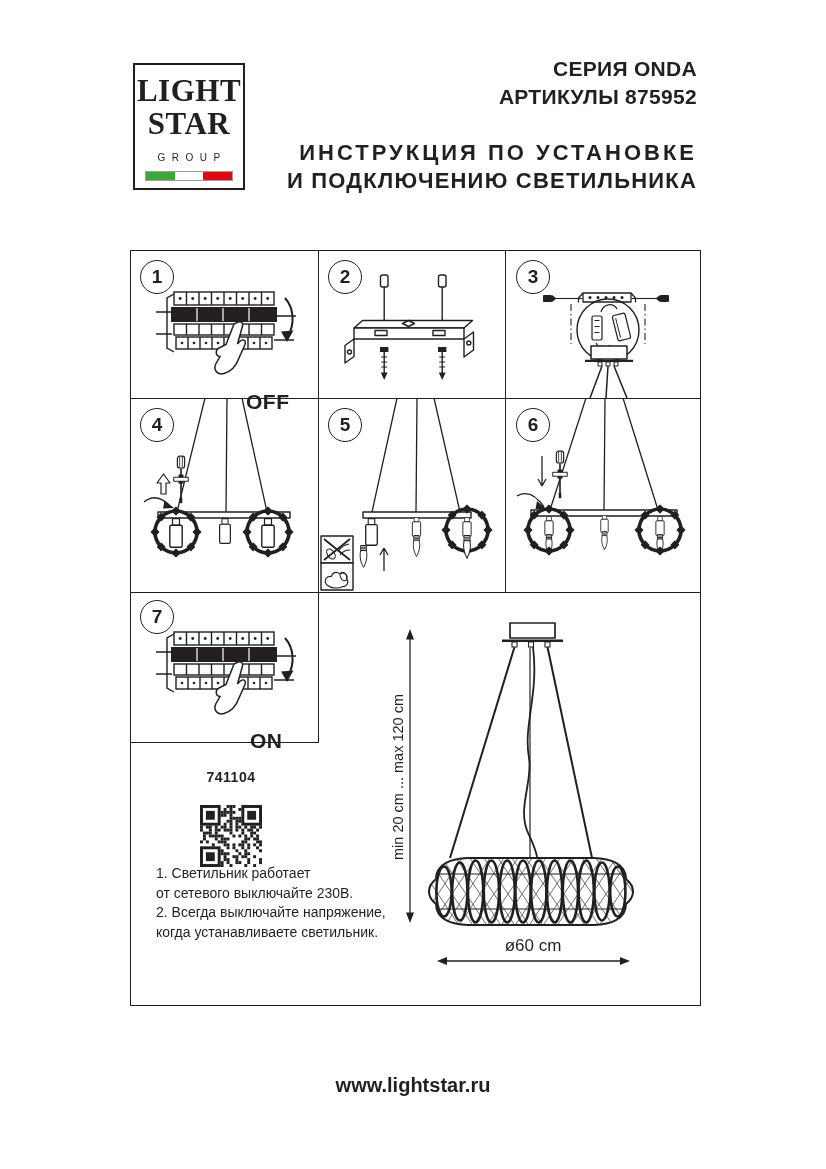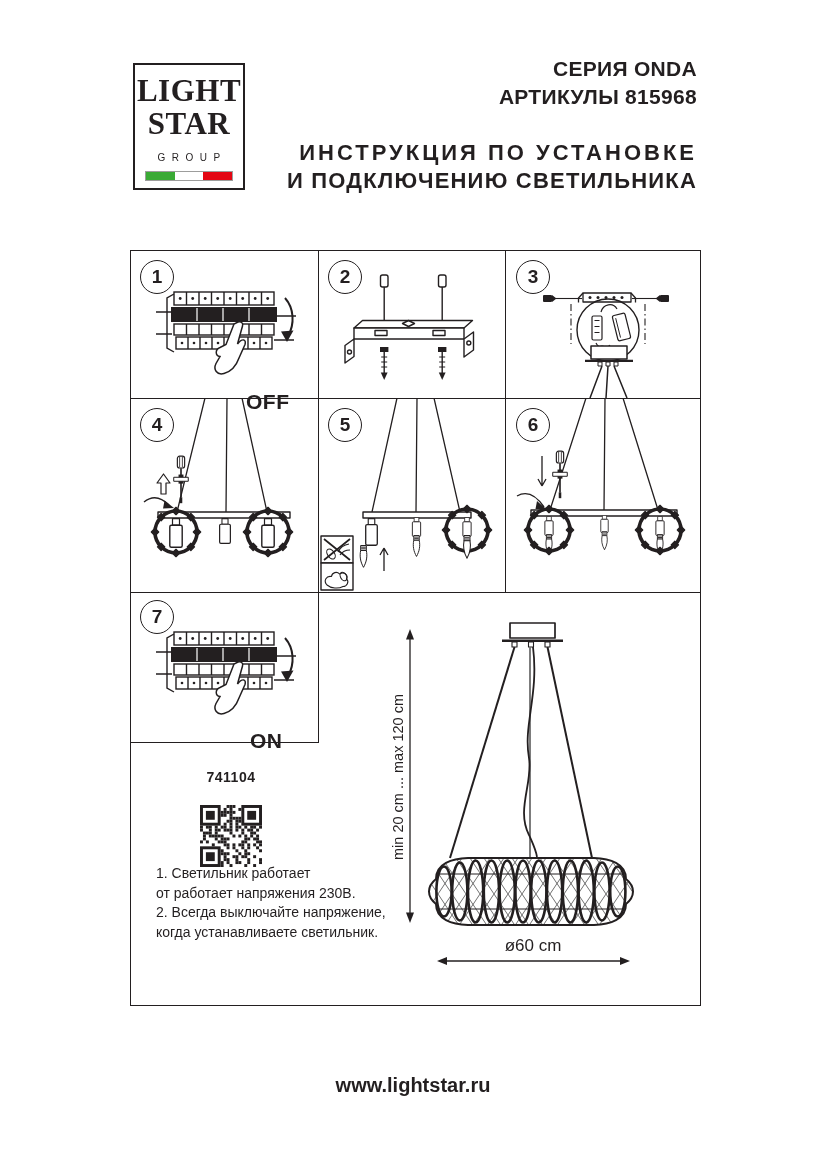--- a/index.html
+++ b/index.html
@@ -125,21 +125,21 @@
     <div class="logo-group">GROUP</div>
     <div class="logo-flag">
       <div class="flag-seg" style="background: rgb(58, 170, 53);"></div>
       <div class="flag-seg" style="background: rgb(255, 255, 255);"></div>
       <div class="flag-seg" style="background: rgb(227, 6, 19);"></div>
     </div>
   </div>
 
   <div class="abs" id="title-top">
     <div>СЕРИЯ ONDA</div>
-    <div>АРТИКУЛЫ 815968</div>
+    <div>АРТИКУЛЫ 875952</div>
   </div>
   <div class="abs" id="title-main">
     <div class="instr1">ИНСТРУКЦИЯ ПО УСТАНОВКЕ</div>
     <div class="instr2">И ПОДКЛЮЧЕНИЮ СВЕТИЛЬНИКА</div>
   </div>
 
   <div class="abs" id="grid">
     <div class="gl" style="left:0;top:146.5px;width:100%;height:1.6px;"></div>
     <div class="gl" style="left:0;top:340.5px;width:100%;height:1.6px;"></div>
     <div class="gl" style="left:186.5px;top:0;width:1.6px;height:492px;"></div>
@@ -503,20 +503,20 @@
         <rect x="5.90" y="5.90" width="8.86" height="8.86"></rect>
         <rect x="42.81" y="1.48" width="17.71" height="17.71" fill="none" stroke="#231f20" stroke-width="2.95"></rect>
         <rect x="47.24" y="5.90" width="8.86" height="8.86"></rect>
         <rect x="1.48" y="42.81" width="17.71" height="17.71" fill="none" stroke="#231f20" stroke-width="2.95"></rect>
         <rect x="5.90" y="47.24" width="8.86" height="8.86"></rect>
       </g>
     </svg>
 
   <div class="abs" id="notes">
     <div>1. Светильник работает</div>
-    <div>от работает напряжения 230В.</div>
+    <div>от сетевого выключайте 230В.</div>
     <div>2. Всегда выключайте напряжение,</div>
     <div>когда устанавливаете светильник.</div>
   </div>
 
   <div class="abs" id="website">www.lightstar.ru</div>
 
 </div>
 
 </body></html>

